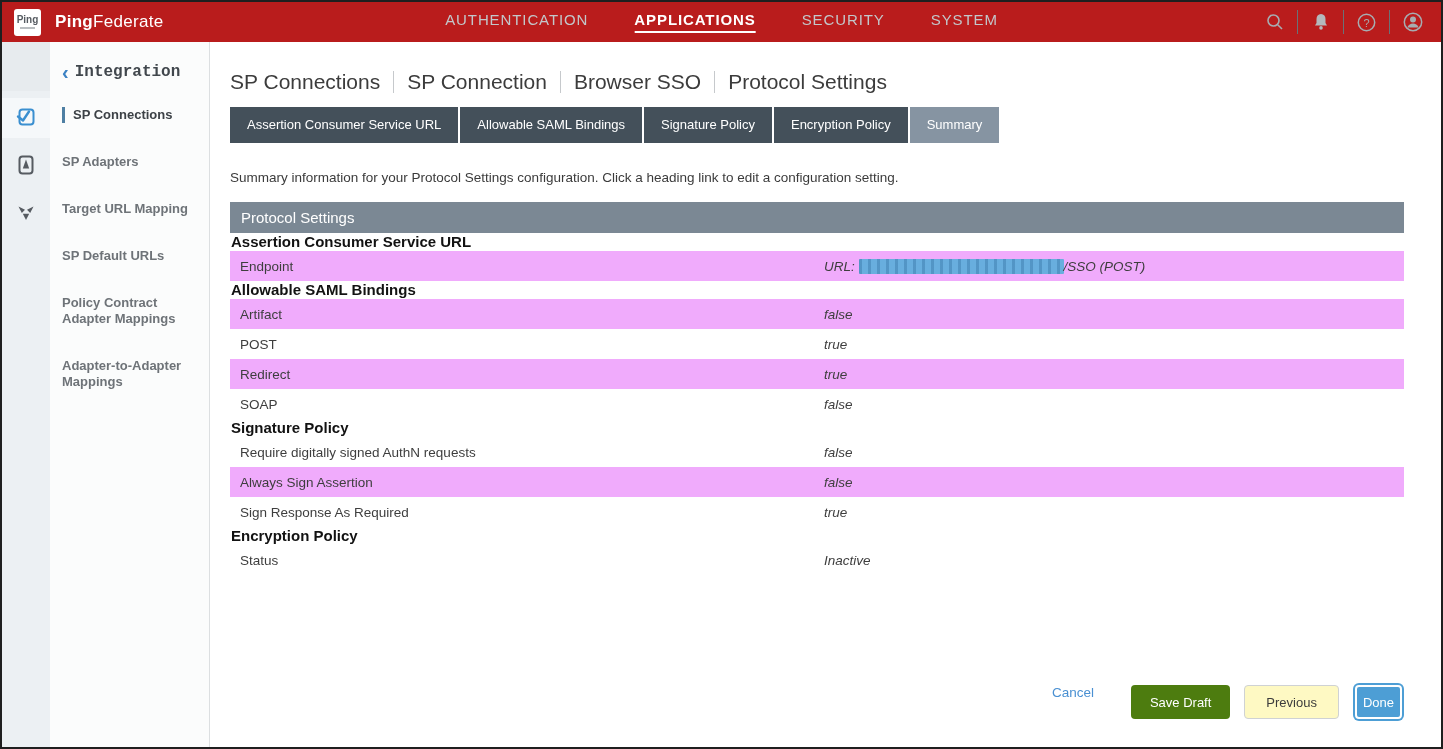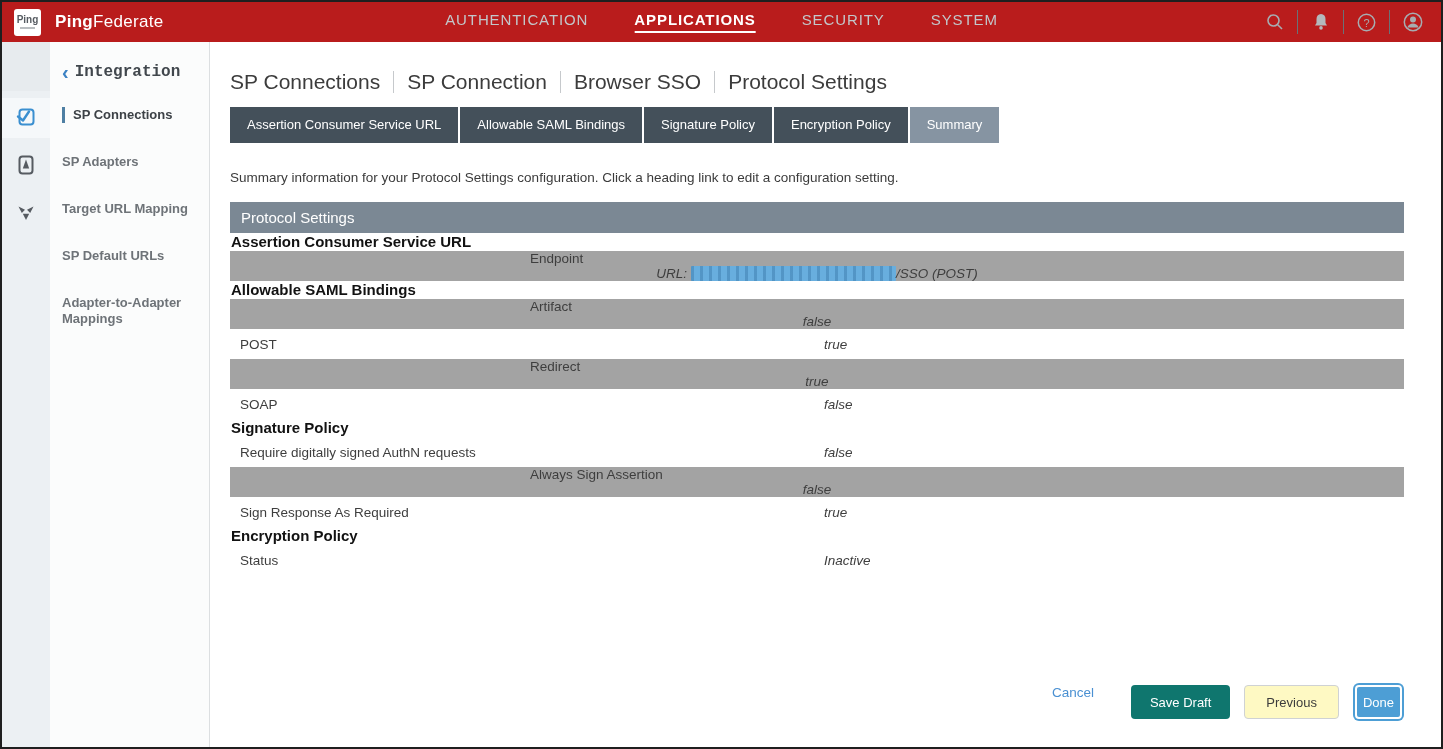--- a/index.html
+++ b/index.html
@@ -90,39 +90,39 @@
     color:#fff; font-size:15px; padding-left:11px;
   }
 
   .section-heading {
     font-size:15px; font-weight:bold; color:#121212; cursor:pointer;
     margin:9px 0 9px 1px; display:inline-block;
   }
   .section-heading-wrap { line-height:0; }
 
   .row { display:flex; align-items:center; height:30px; font-size:13.5px; color:#3e3e3e; }
-  .row.shaded { background:#a3a3a3;flex-direction:column; }
+  .row.shaded { background:#f0abfc; }
   .row-label { width:594px; flex:none; padding-left:10px; }
   .row-value { flex:1;font-style:italic; }
   .redacted-block {
     display:inline-block; width:205px; height:15px; background:#68aede;
     vertical-align:-3px; border-radius:1px;
     background-image:repeating-linear-gradient(90deg, rgba(43,103,152,.35) 0 3px, rgba(255,255,255,0) 3px 9px);
   }
 
   
   .footer {
     position:absolute; right:37px; bottom:28px; display:flex; align-items:flex-start;
   }
   .link-cancel { color:#4a90d2; font-size:13.5px; cursor:pointer; margin-right:37px; }
   .btn {
     height:34px; border-radius:4px; font-size:13px; cursor:pointer;
     font-family:"Liberation Sans", sans-serif;
   }
-  .btn-savedraft { background:#0f766e; color:#fff; border:none; padding:0 19px; margin-right:14px; }
+  .btn-savedraft { background:#4d7c0f; color:#fff; border:none; padding:0 19px; margin-right:14px; }
   .btn-previous { background:#fef9c3; color:#3c3c3c; border:1px solid #cfd2d4; padding:0 21px; margin-right:16px; }
   .btn-done {
     background:#4d9ed5; color:#fff; border:2px solid #fff; padding:0 6px;
     box-shadow:0 0 0 2px #4d9ed5; margin-right:2px;
   }
 </style>
 </head>
 <body>
 
 <div class="frame">
@@ -212,20 +212,23 @@
       <li class="side-item">
           <span>SP Adapters</span>
         </li>
       <li class="side-item">
           <span>Target URL Mapping</span>
         </li>
       <li class="side-item">
           <span>SP Default URLs</span>
         </li>
       <li class="side-item">
+          <span>Policy Contract Adapter Mappings</span>
+        </li>
+      <li class="side-item">
           <span>Adapter-to-Adapter Mappings</span>
         </li>
     </ul>
   </div>
 
   <div class="main">
 
     <div class="breadcrumb">
       <span class="crumb">SP Connections</span>
       <span class="crumb-sep"></span>

